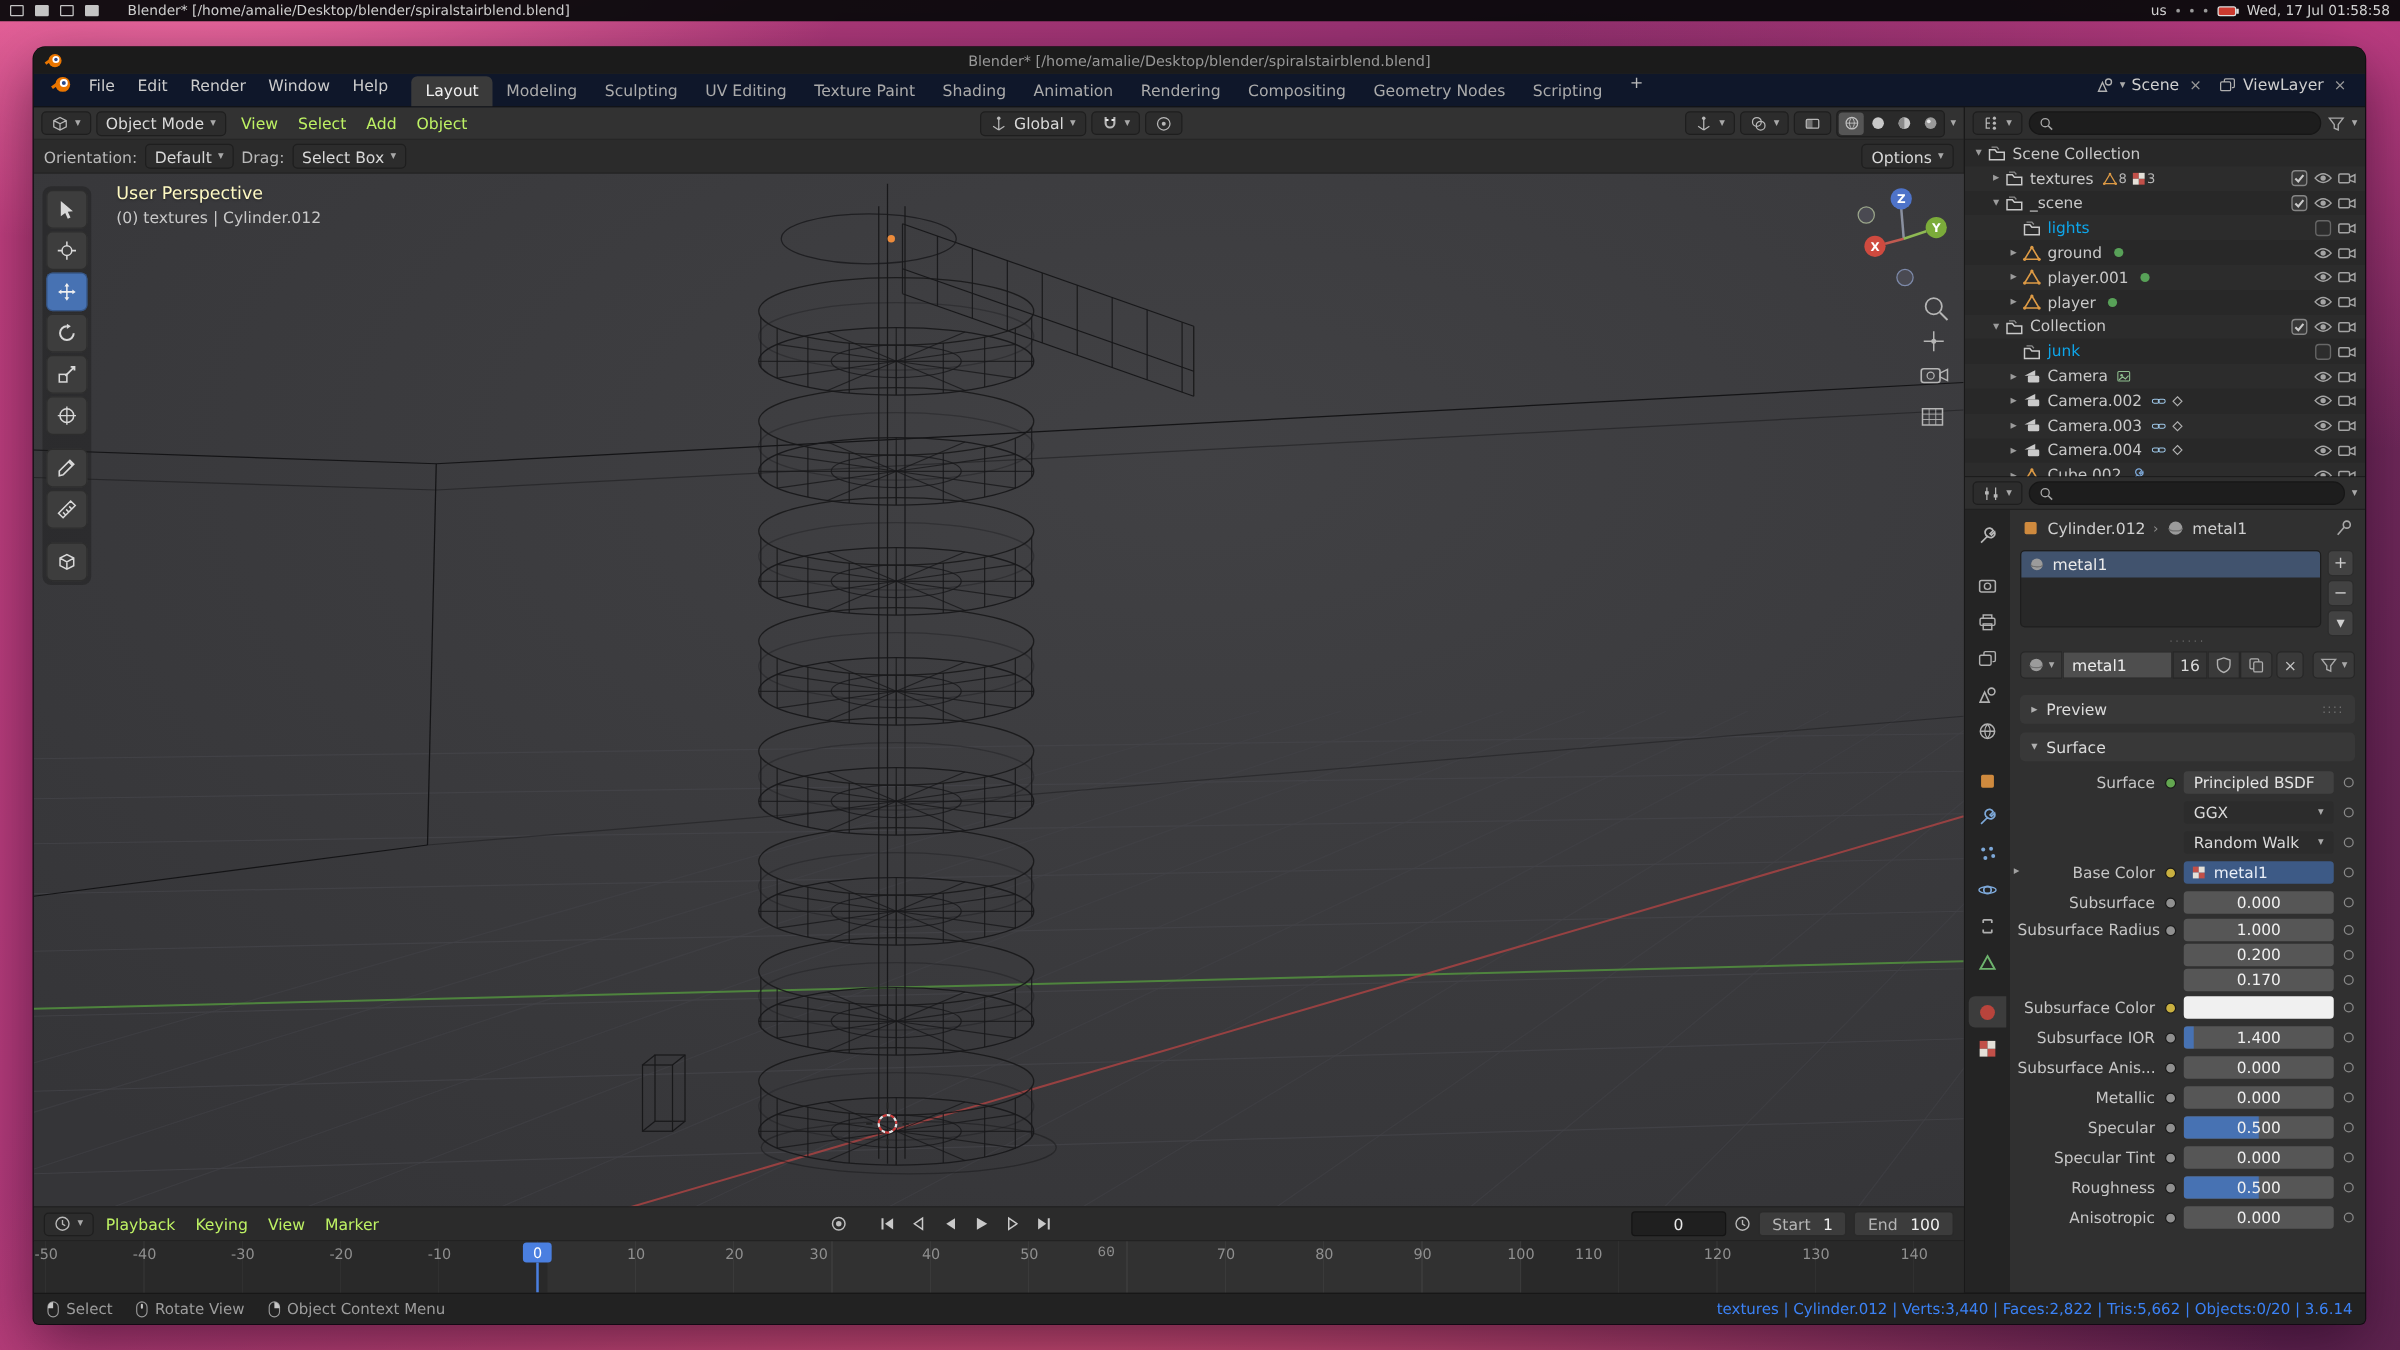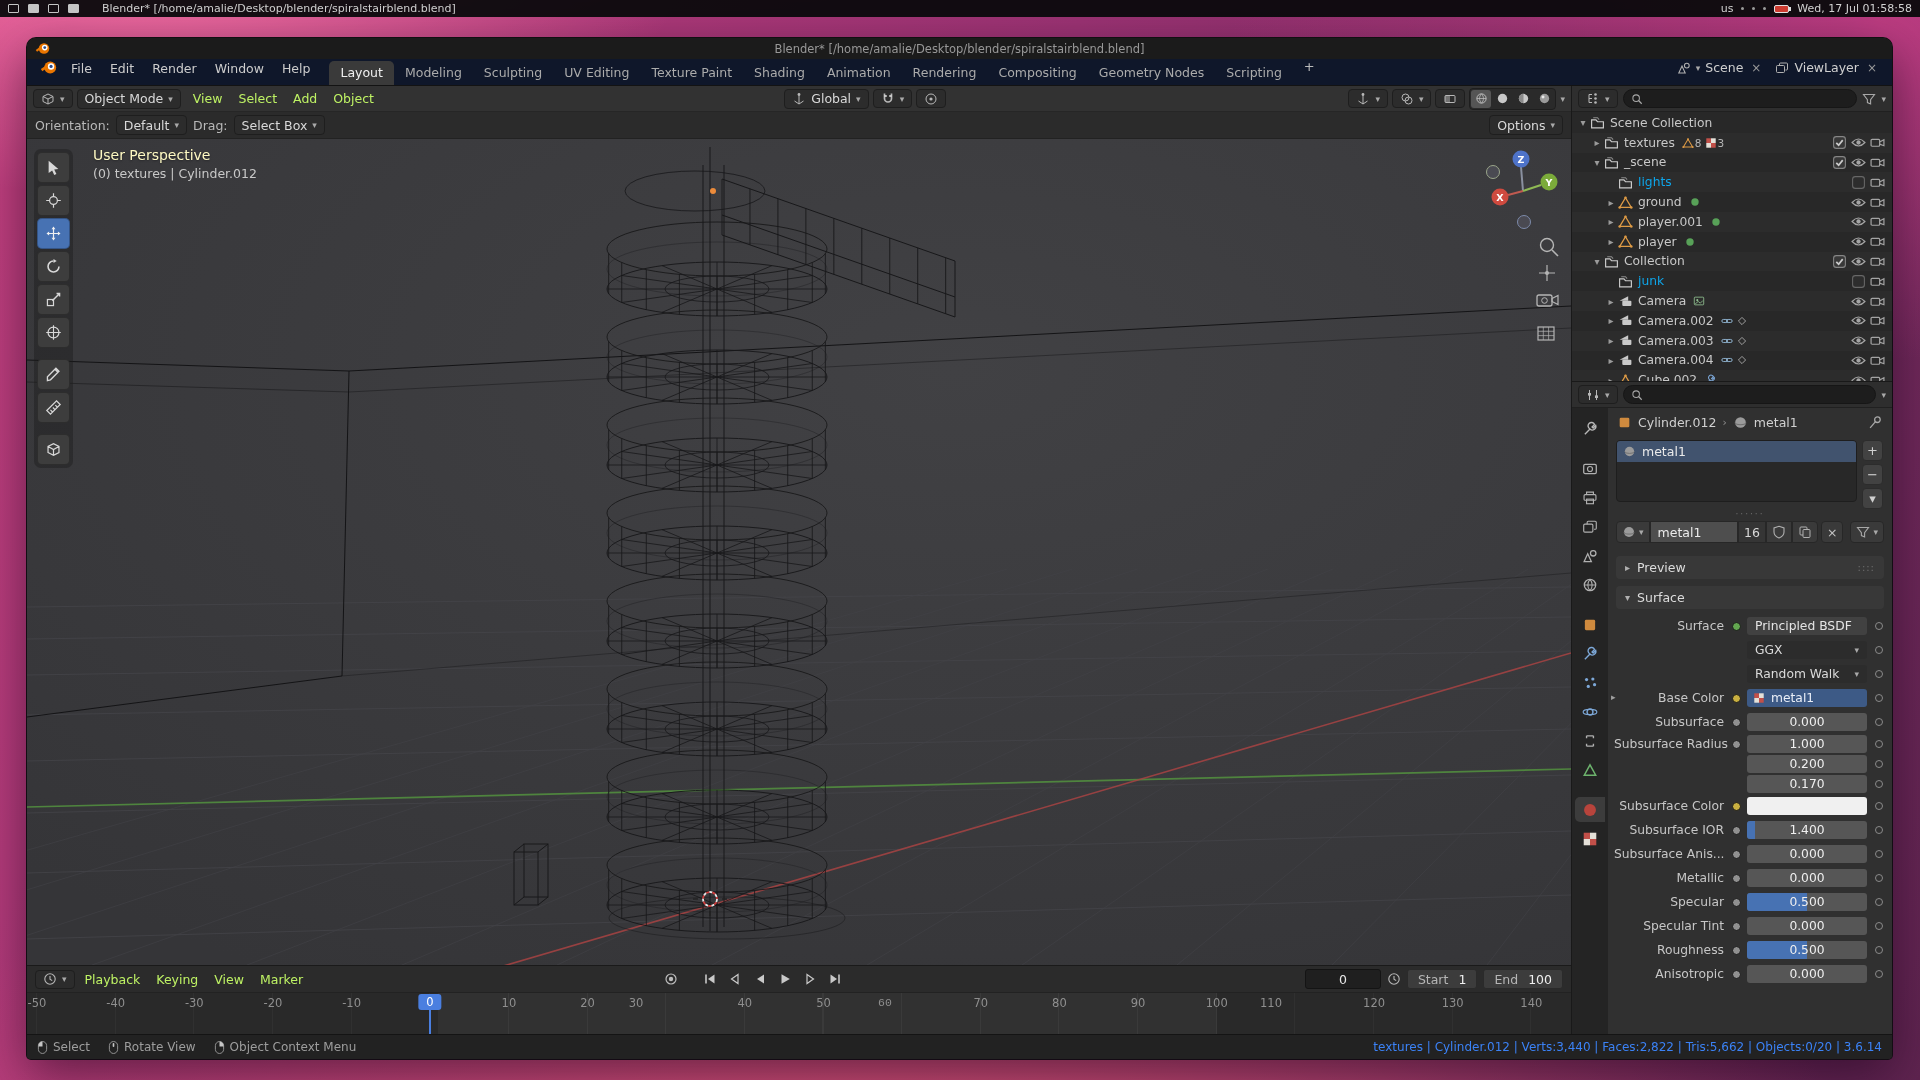--- a/index.html
+++ b/index.html
@@ -846,21 +846,21 @@
           <div class="range-shade" style="left:1190px;right:0"></div>
           <div id="ticks">
               <span class="tick" style="left: 10px;">-50</span>
               <span class="tick" style="left: 88.65px;">-40</span>
               <span class="tick" style="left: 167.3px;">-30</span>
               <span class="tick" style="left: 245.95px;">-20</span>
               <span class="tick" style="left: 324.6px;">-10</span>
               <span class="tick" style="left: 403.25px;">0</span>
               <span class="tick" style="left: 481.9px;">10</span>
               <span class="tick" style="left: 560.55px;">20</span>
-              <span class="tick" style="left: 609px;">30</span>
+              <span class="tick" style="left: 628px;">30</span>
               <span class="tick" style="left: 717.85px;">40</span>
               <span class="tick" style="left: 796.5px;">50</span>
               <span class="tick" style="left: 858px; font-family: Liberation Mono, monospace;">60</span>
               <span class="tick" style="left: 953.8px;">70</span>
               <span class="tick" style="left: 1032.45px;">80</span>
               <span class="tick" style="left: 1111.1px;">90</span>
               <span class="tick" style="left: 1189.75px;">100</span>
               <span class="tick" style="left: 1244px;">110</span>
               <span class="tick" style="left: 1347.05px;">120</span>
               <span class="tick" style="left: 1425.7px;">130</span>

